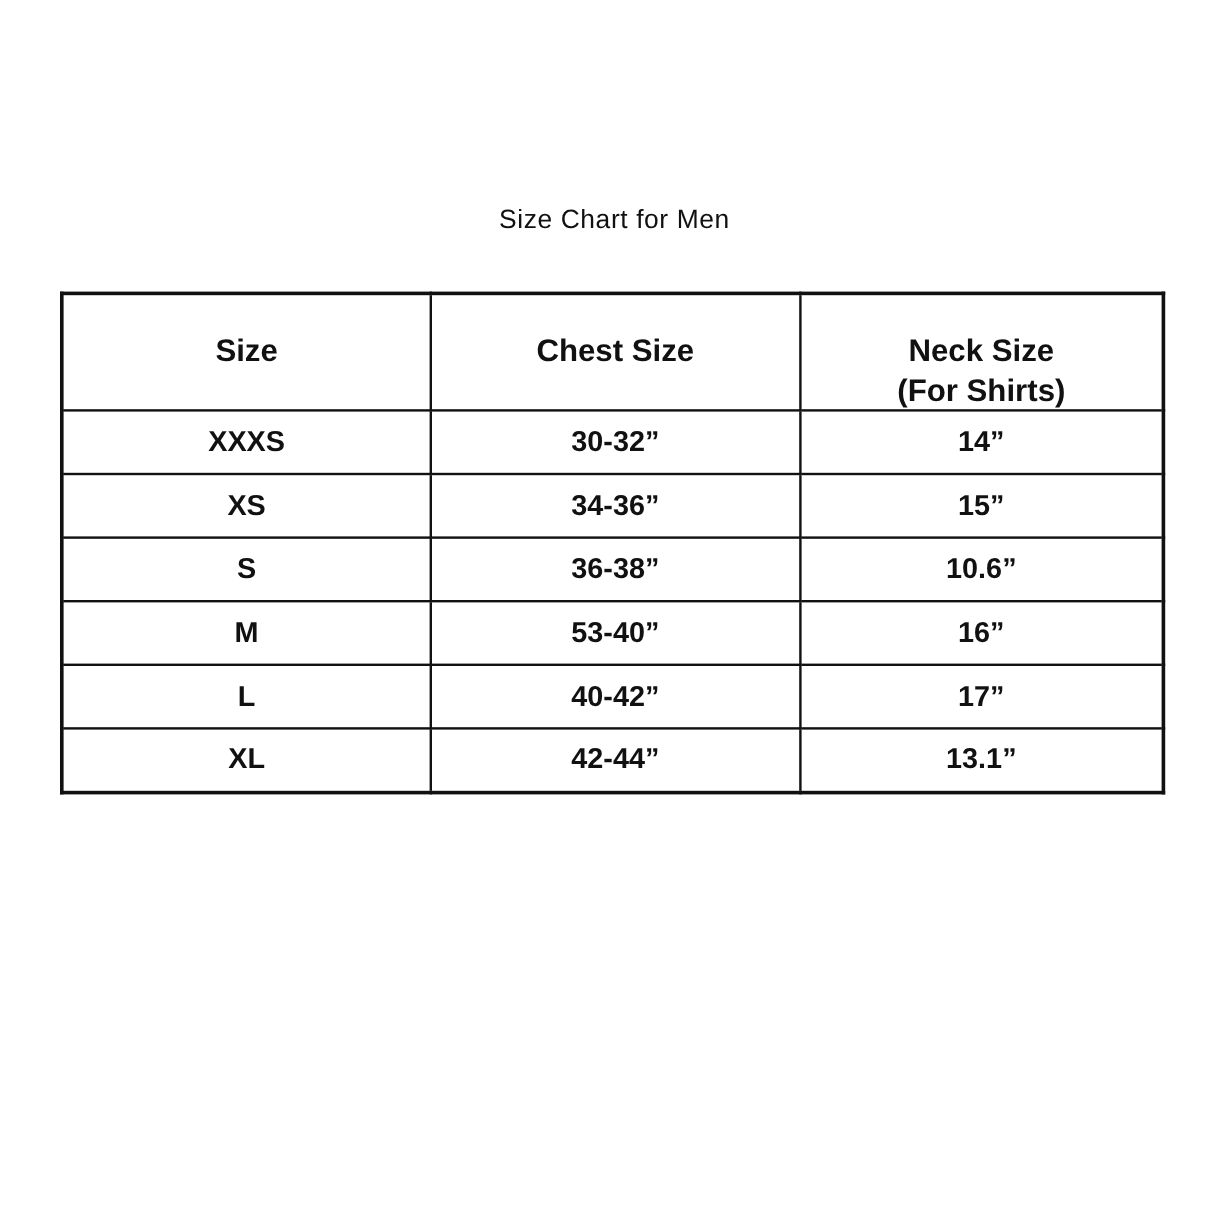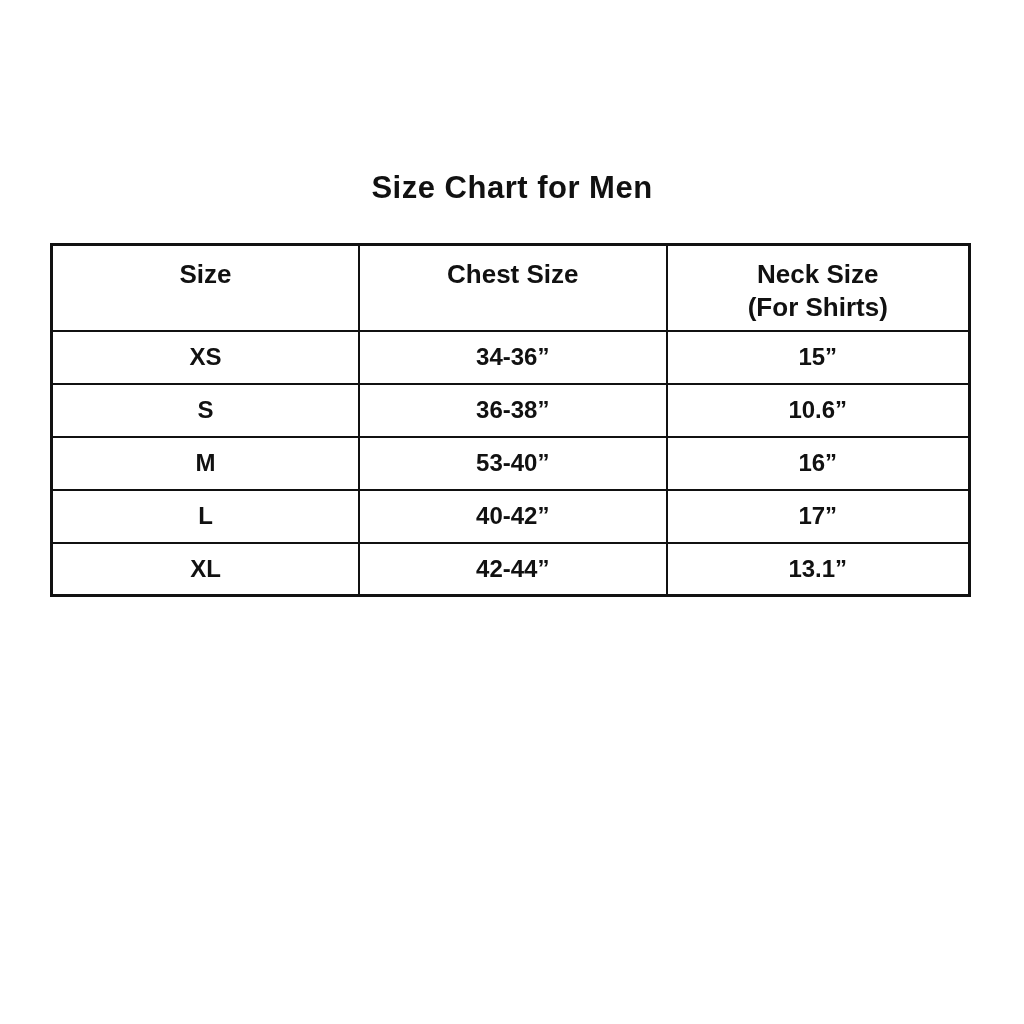--- a/index.html
+++ b/index.html
@@ -13,22 +13,22 @@
   .page {
     position: relative;
     width: 1024px; height: 1024px;
     background: #ffffff;
   }
   .page-title {
     position: absolute;
     top: 170px; left: 0;
     width: 100%;
     text-align: center;
-    font-size: 31px;
-    font-weight: bold;
+    font-size: 22px;
+    font-weight: normal;
     letter-spacing: 0.5px;
     color: #111111;
   }
   table.size-chart {
     position: absolute;
     top: 243px; left: 50px;
     width: 921px;
     border-collapse: collapse;
     table-layout: fixed;
     background: #ffffff;
@@ -36,21 +36,21 @@
   table.size-chart, table.size-chart th, table.size-chart td {
     border: 2px solid #111111;
   }
   table.size-chart { border-width: 3px; }
   col.c1 { width: 33.5%; }
   col.c2 { width: 33.5%; }
   col.c3 { width: 33%; }
   th {
     height: 86px;
     vertical-align: top;
-    padding-top: 12px;
+    padding-top: 30px;
     font-size: 26px;
     font-weight: bold;
     text-align: center;
     line-height: 1.25;
     color: #111111;
   }
   th .sublabel { display: block; font-weight: bold; }
   td {
     height: 53px;
     text-align: center;
@@ -82,20 +82,25 @@
           <span>Chest Size</span>
         </th>
         <th>
           <span>Neck Size</span>
           <span class="sublabel">(For Shirts)</span>
         </th>
       </tr>
     </thead>
     <tbody>
       <tr>
+        <td>XXXS</td>
+        <td>30-32”</td>
+        <td>14”</td>
+      </tr>
+      <tr>
         <td>XS</td>
         <td>34-36”</td>
         <td>15”</td>
       </tr>
       <tr>
         <td>S</td>
         <td>36-38”</td>
         <td>10.6”</td>
       </tr>
       <tr>

